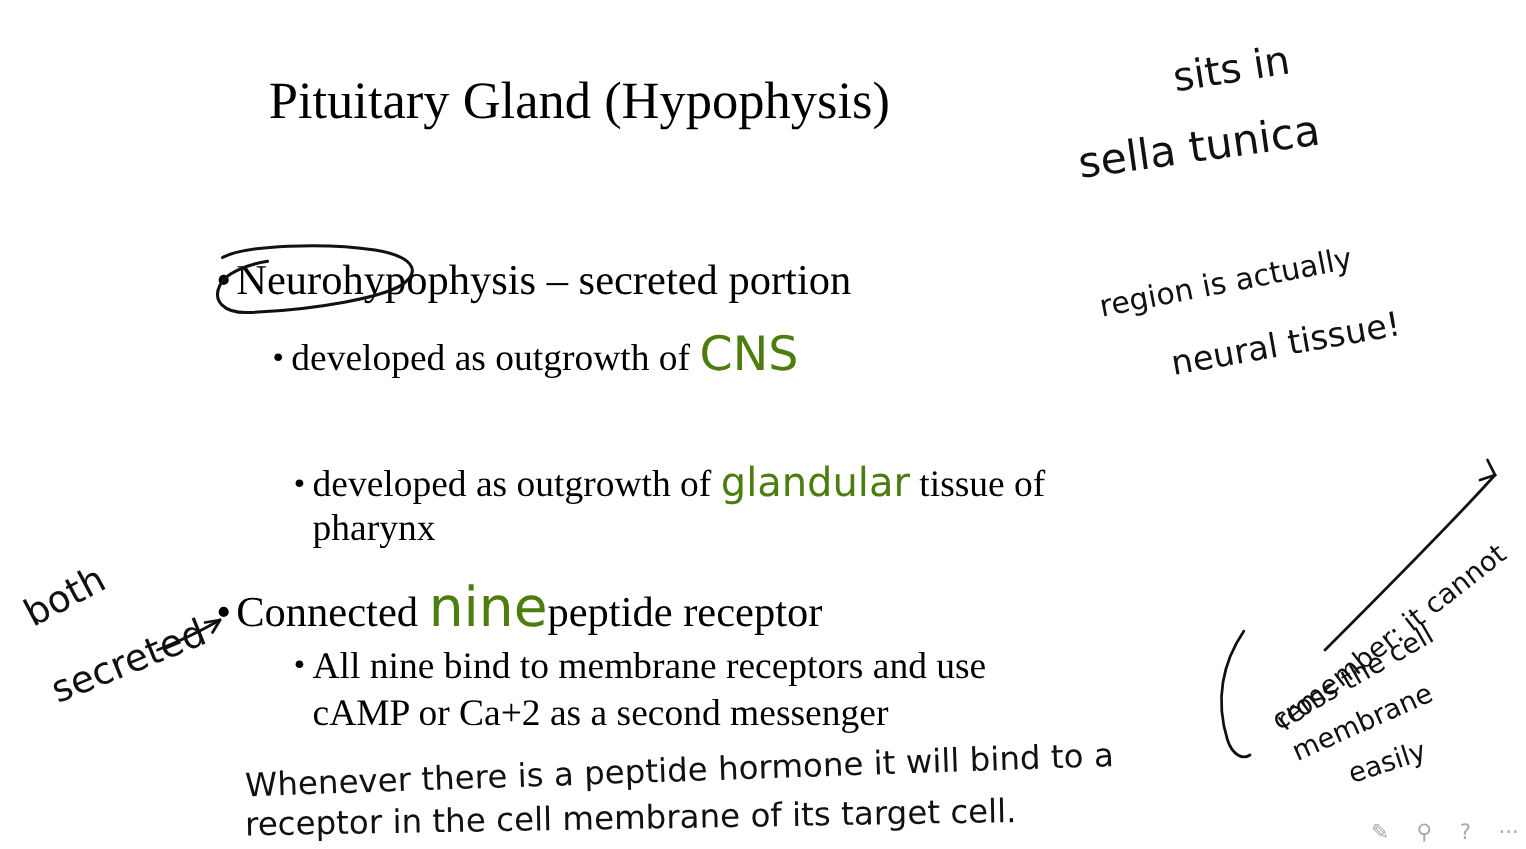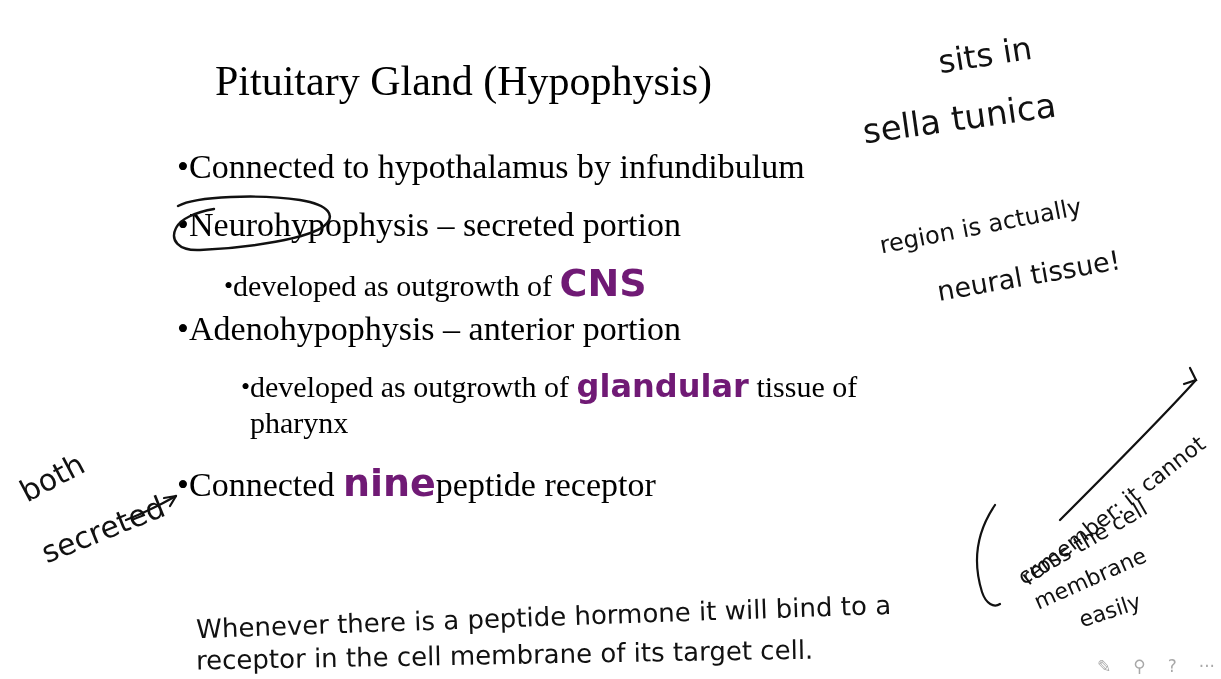--- a/index.html
+++ b/index.html
@@ -8,21 +8,20 @@
     background: #ffffff;
   }
   #page {
     position: relative;
     width: 1221px;
     height: 679px;
     background: #ffffff;
     overflow: hidden;
     font-family: "Liberation Serif", serif;
     color: #000000;
-    text-align: right;
   }
   .slide-title {
     position: absolute;
     left: 215px;
     top: 58px;
     font-size: 42px;
     line-height: 1.1;
     white-space: nowrap;
     font-family: "Liberation Serif", serif;
   }
@@ -45,23 +44,23 @@
     font-family: "Liberation Serif", serif;
   }
   .bullet-l2 .dot {
     display: inline-block;
     width: 15px;
     font-size: 26px;
     vertical-align: 2px;
   }
   
   .ink-green {
-    color: #701a75;
+    color: #4d7c0f;
     font-family: "DejaVu Sans", sans-serif;
-    font-weight: 700;
+    font-weight: 400;
   }
   
   .ink {
     position: absolute;
     color: #111111;
     font-family: "DejaVu Sans", sans-serif;
     white-space: pre;
     pointer-events: none;
   }
   .ink-hand {
@@ -93,48 +92,48 @@
     pointer-events: none;
   }
 </style>
 </head>
 <body>
 
 <div id="page">
 
   <div class="slide-title">Pituitary Gland (Hypophysis)</div>
 
-  <div class="bullet-l1" style="left:173px; top:148px;">
-    <span class="dot">•</span><span>Connected to hypothalamus by infundibulum</span>
-  </div>
 
   <div class="bullet-l1" style="left:173px; top:206px;">
     <span class="dot">•</span><span>Neurohypophysis – secreted portion</span>
   </div>
 
   <div class="bullet-l2" style="left:218px; top:262px;">
     <span class="dot">•</span><span>developed as outgrowth of </span><span class="ink-green" style="font-size:38px;">CNS</span>
   </div>
 
-  <div class="bullet-l1" style="left:173px; top:310px;">
-    <span class="dot">•</span><span>Adenohypophysis – anterior portion</span>
-  </div>
 
   <div class="bullet-l2" style="left:235px; top:368px;">
     <span class="dot">•</span><span>developed as outgrowth of </span><span class="ink-green" style="font-size:32px;">glandular</span><span> tissue of</span>
   </div>
 
   <div class="bullet-l2" style="left:250px; top:406px;">
     <span>pharynx</span>
   </div>
 
   <div class="bullet-l1" style="left:173px; top:462px;">
-    <span class="dot">•</span><span>Connected </span><span class="ink-green" style="font-size:38px;">nine</span><span>peptide receptor</span>
+    <span class="dot">•</span><span>Connected </span><span class="ink-green" style="font-size:44px;">nine</span><span>peptide receptor</span>
   </div>
 
+  <div class="bullet-l2" style="left:235px; top:516px;">
+    <span class="dot">•</span><span>All nine bind to membrane receptors and use</span>
+  </div>
+  <div class="bullet-l2" style="left:250px; top:554px;">
+    <span>cAMP or Ca+2 as a second messenger</span>
+  </div>
 
   <svg class="ink-layer" viewBox="0 0 1221 679">
     <path d="M178 206 C196 196, 260 194, 300 200 C330 205, 336 216, 324 226 C310 238, 250 248, 200 250 C178 251, 170 240, 176 228 C180 219, 196 212, 214 209" fill="none" stroke="#111111" stroke-width="2.4" stroke-linecap="round"></path>
 
     <path d="M126 520 C146 512, 162 504, 176 496" fill="none" stroke="#111111" stroke-width="2.2" stroke-linecap="round"></path>
     <path d="M176 496 L164 498 M176 496 L170 506" fill="none" stroke="#111111" stroke-width="2.2" stroke-linecap="round"></path>
 
     <path d="M995 505 C978 530, 972 560, 982 592 C986 604, 994 608, 1000 604" fill="none" stroke="#111111" stroke-width="2.2" stroke-linecap="round"></path>
     <path d="M1190 368 L1196 380 L1184 384" fill="none" stroke="#111111" stroke-width="2.2" stroke-linecap="round"></path>
     <path d="M1196 380 C1160 420, 1110 470, 1060 520" fill="none" stroke="#111111" stroke-width="2.2" stroke-linecap="round"></path>

